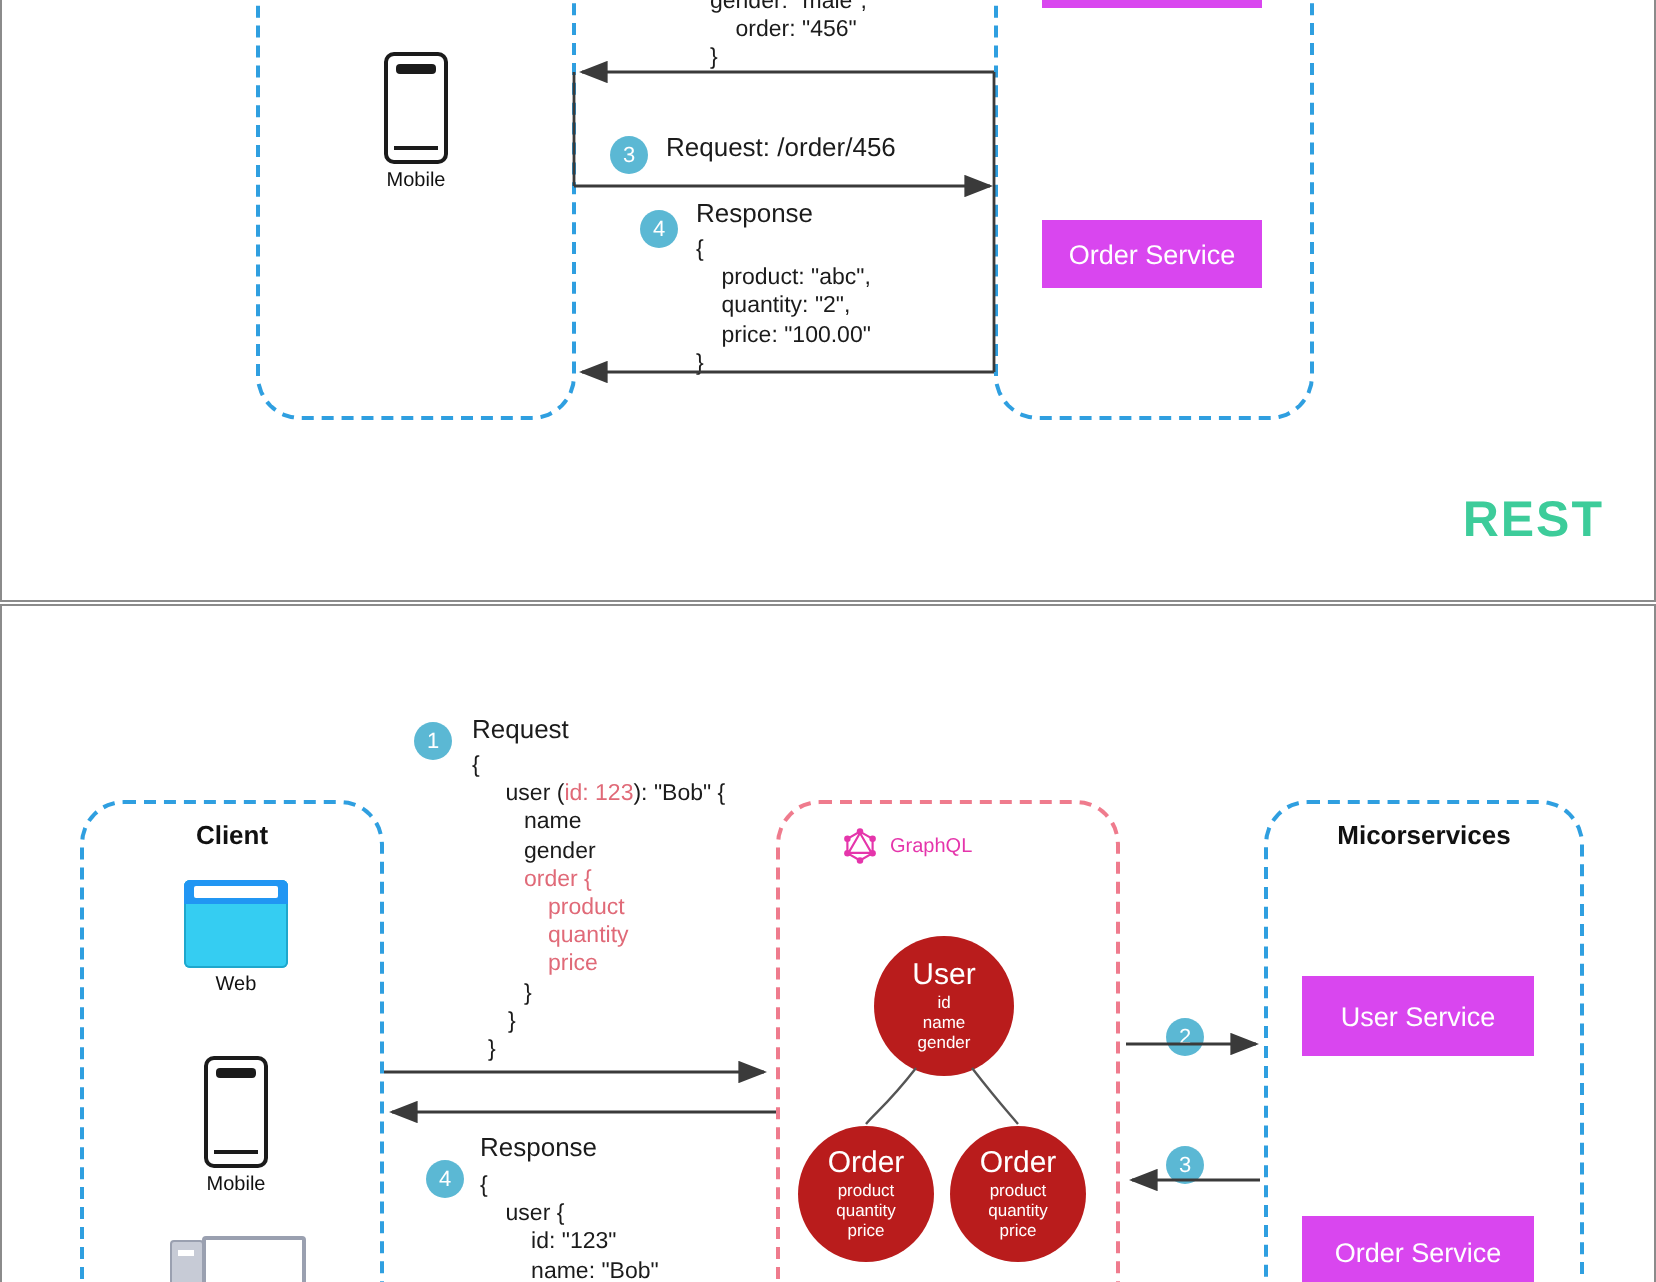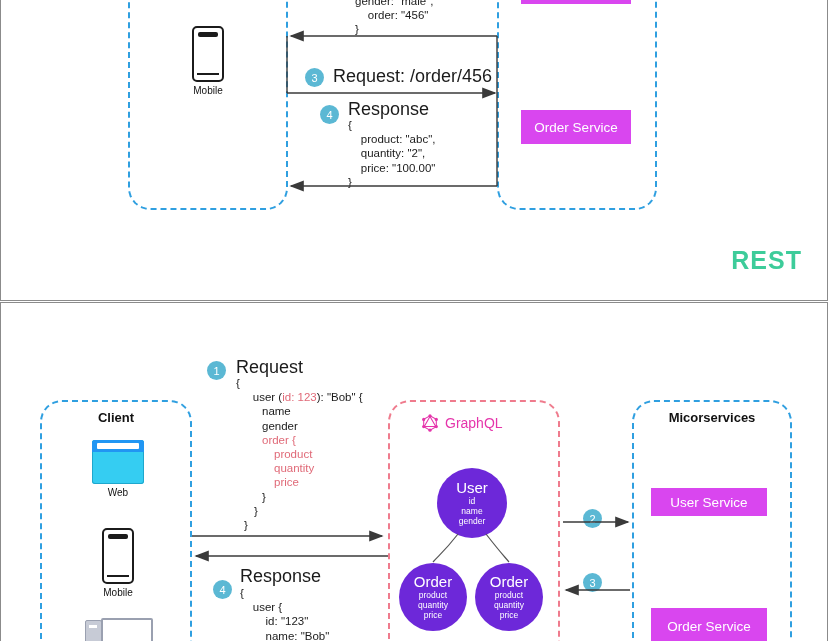--- a/index.html
+++ b/index.html
@@ -36,36 +36,36 @@
   .pc-kbd{position:absolute;left:14px;top:38px;width:52px;height:8px;background:#dfe3ec;border:1px solid #9aa0b0;border-radius:2px;}
 
   
   .svc{position:absolute;background:#d946ef;color:#fff;font-size:13.5px;display:flex;align-items:center;justify-content:center;box-sizing:border-box;}
 
   
   .badge{position:absolute;width:19px;height:19px;border-radius:50%;background:#5bb8d4;color:#fff;font-size:11px;display:flex;align-items:center;justify-content:center;}
 
   
   .txt{position:absolute;color:#1b1b1b;white-space:pre;}
-  .lbl{font-size:18px;}
+  .lbl{font-size:13px;}
   .code{font-size:11.5px;line-height:14.2px;}
   .code .pk{color:#e06a78;}
 
   
   .arrows{position:absolute;left:0;top:0;width:828px;height:641px;pointer-events:none;}
 
   
   #rest-word{position:absolute;right:26px;top:246px;color:#3dcc9a;font-size:25px;font-weight:bold;letter-spacing:1px;}
 
   
   .gqlrow{position:absolute;display:flex;align-items:center;gap:6px;}
-  .gqlrow .name{color:#e535ab;font-size:14px;}
-
-  
-  .node{position:absolute;border-radius:50%;background:#6d28d9;color:#fff;display:flex;flex-direction:column;align-items:center;justify-content:center;text-align:left;}
+  .gqlrow .name{color:#e535ab;font-size:10px;}
+
+  
+  .node{position:absolute;border-radius:50%;background:#b91c1c;color:#fff;display:flex;flex-direction:column;align-items:center;justify-content:center;text-align:left;}
   .node .nt{font-size:15px;line-height:16px;}
   .node .nf{font-size:8.5px;line-height:10px;}
 </style>
 </head>
 <body>
 
 <div class="canvas">
 
   <div class="panel" id="rest-panel"></div>
 
@@ -162,21 +162,21 @@
   <div class="node" style="left:475px;top:563px;width:68px;height:68px;">
     <div class="nt">Order</div>
     <div class="nf">product</div>
     <div class="nf">quantity</div>
     <div class="nf">price</div>
   </div>
 
   <div class="dgroup" style="left:632px;top:400px;width:160px;height:300px;">
     <div class="group-title" style="top:8px;">Micorservices</div>
   </div>
-  <div class="svc" style="left:651px;top:488px;width:116px;height:28px;">
+  <div class="svc" style="left:651px;top:488px;width:116px;height:40px;">
     <span>User Service</span>
   </div>
   <div class="svc" style="left:651px;top:608px;width:116px;height:36px;">
     <span>Order Service</span>
   </div>
 
   <div class="badge" style="left:207px;top:361px;">1</div>
   <div class="txt lbl" style="left:236px;top:357px;">Request</div>
   <div class="txt code" style="left:236px;top:376px;"><span>{</span>
     <span style="margin-left:4px;">user (</span><span class="pk">id: 123</span><span>): "Bob" {</span>

